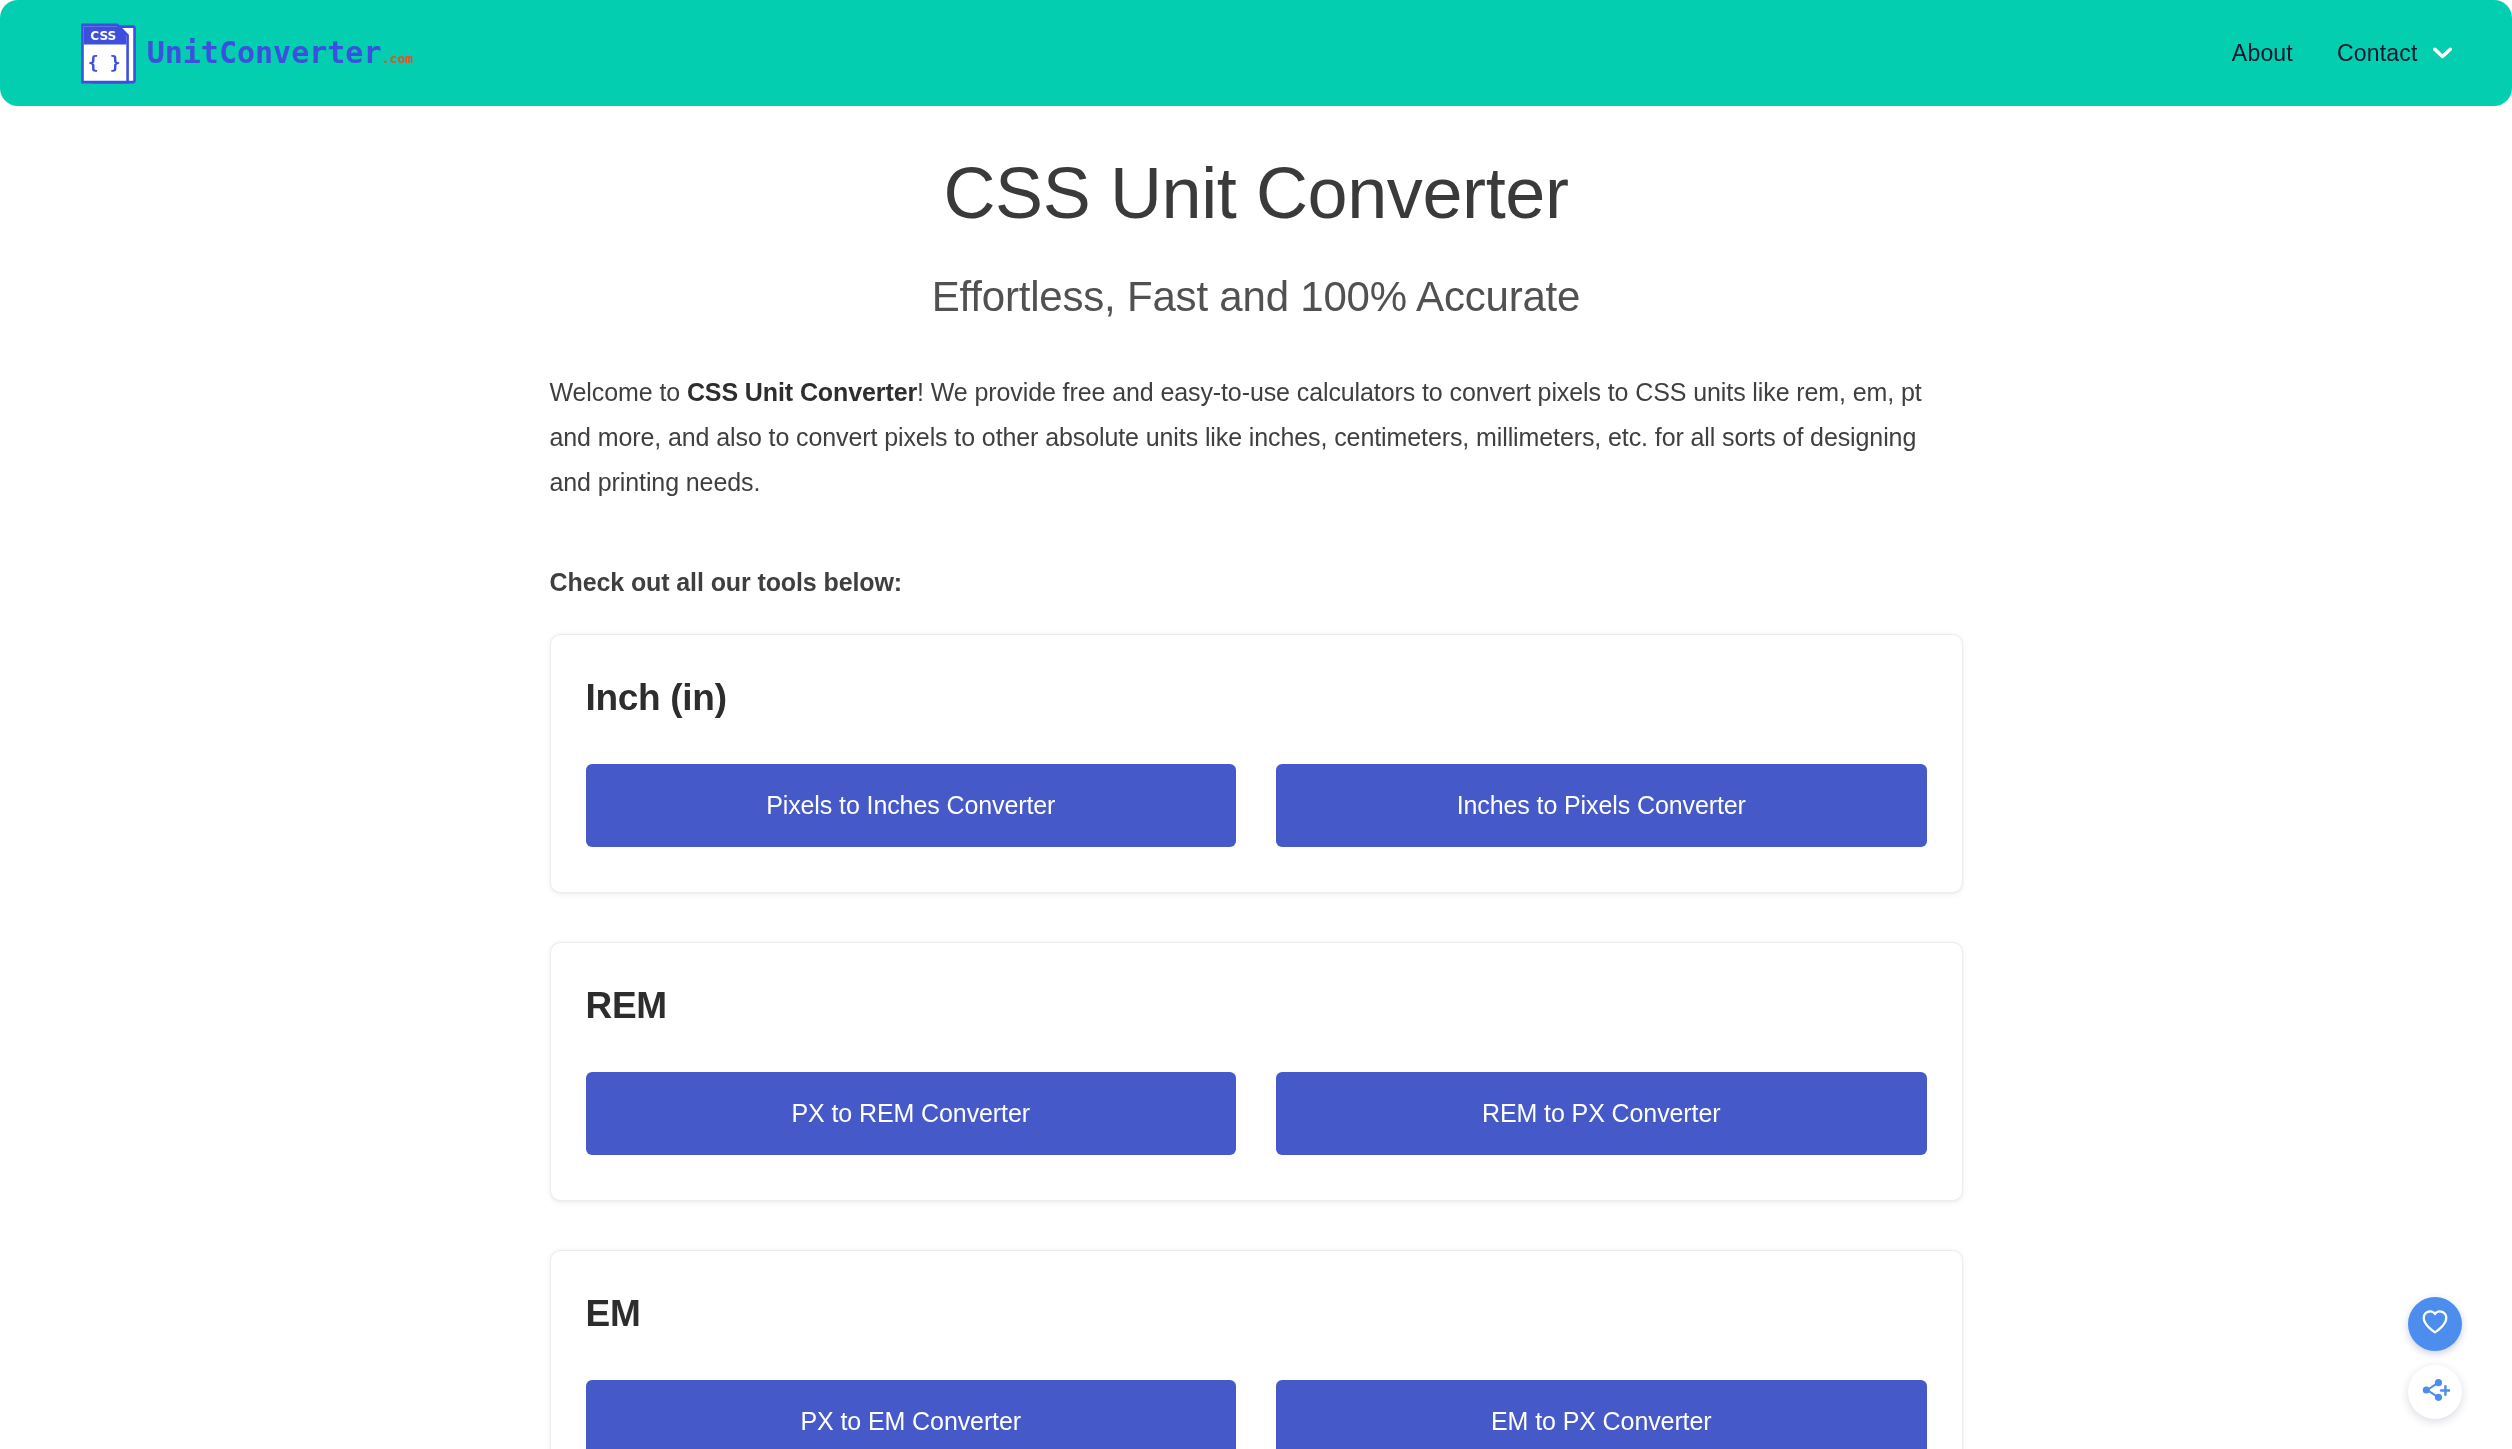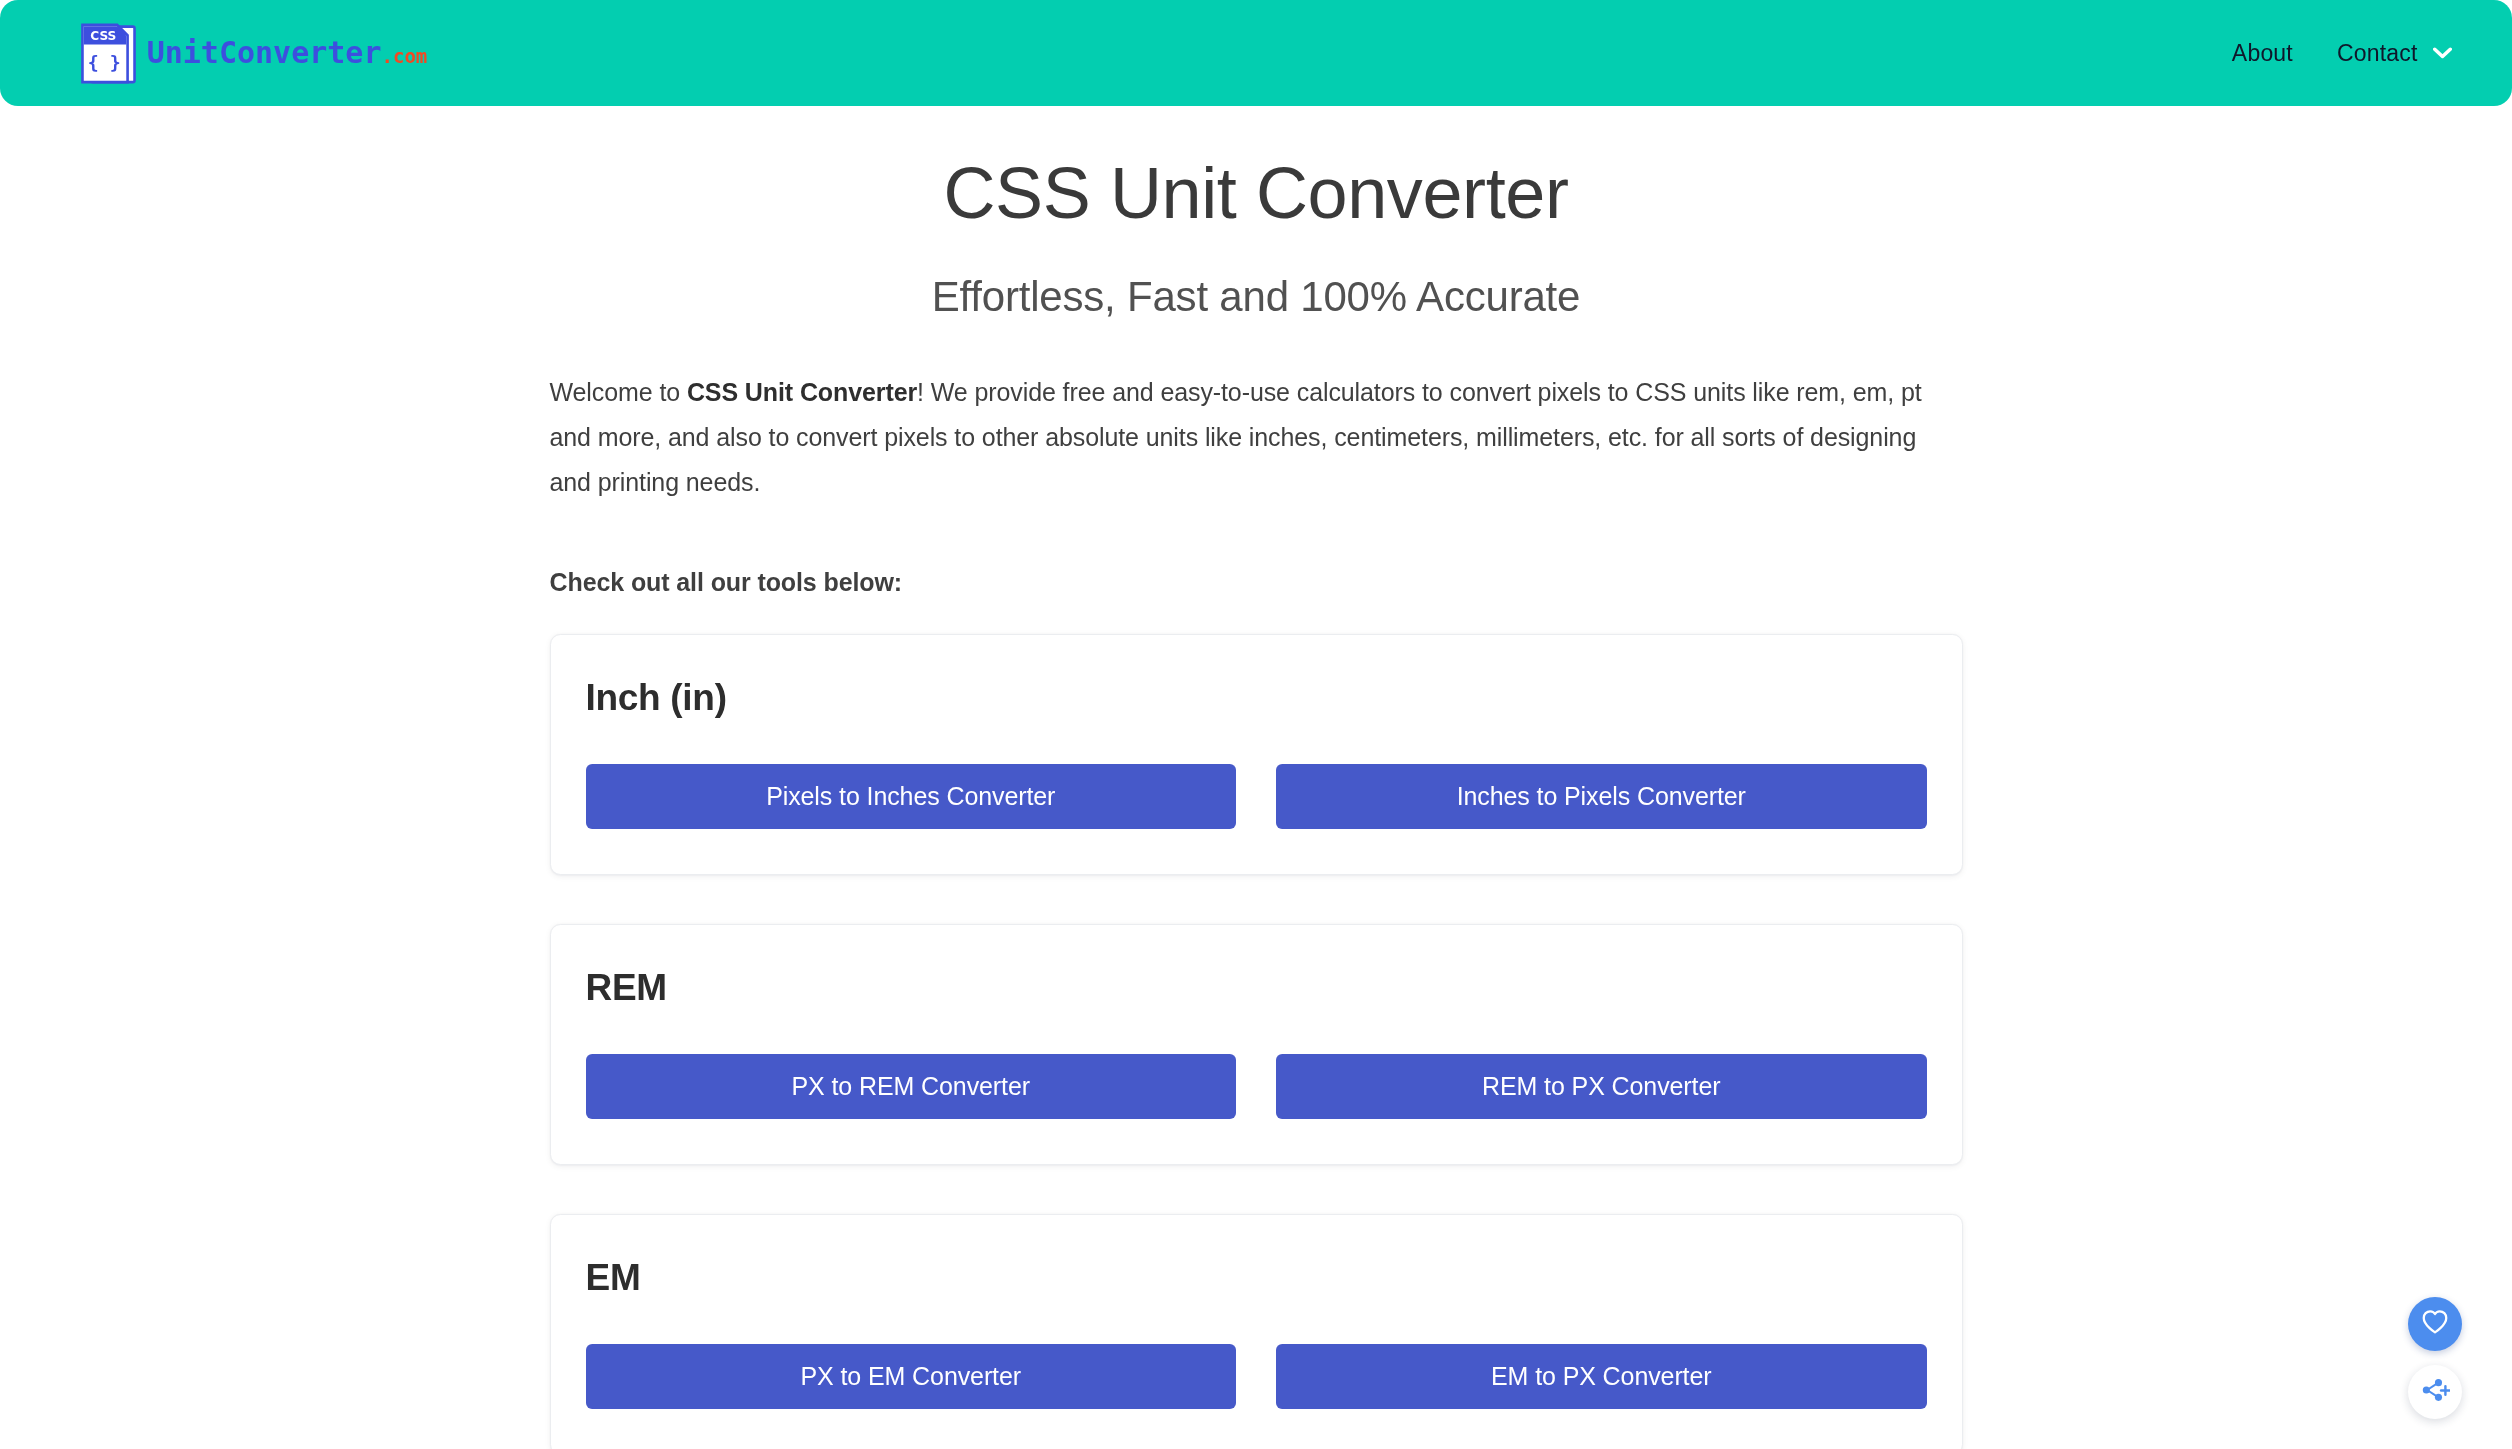--- a/index.html
+++ b/index.html
@@ -47,21 +47,21 @@
     letter-spacing: 0px;
     color: #3D4FDE;
     display: flex;
     flex-direction: row;
     padding-left: 5.2px;
   }
   .brand-line1 { display: block; }
   .brand-line2 { display: block; white-space: nowrap; }
   .brand-dotcom {
     color: #F14A23;
-    font-size: 19px;
+    font-size: 13px;
     font-family: "DejaVu Sans Mono", monospace;
     font-weight: 700;
   }
 
   .main-nav {
     display: flex;
     align-items: center;
     gap: 44px;
     padding-right: 8.7px;
   }
@@ -155,21 +155,21 @@
     display: flex;
     gap: 40px;
   }
 
   .tool-button {
     flex: 1 1 0;
     background: #4659C9;
     color: #ffffff;
     border: none;
     border-radius: 6.1px;
-    height: 65px;
+    height: 83px;
     font-family: "Liberation Sans", sans-serif;
     font-size: 25px;
     font-weight: 400;
     letter-spacing: -0.1px;
     cursor: pointer;
     display: flex;
     align-items: center;
     justify-content: center;
   }
 

